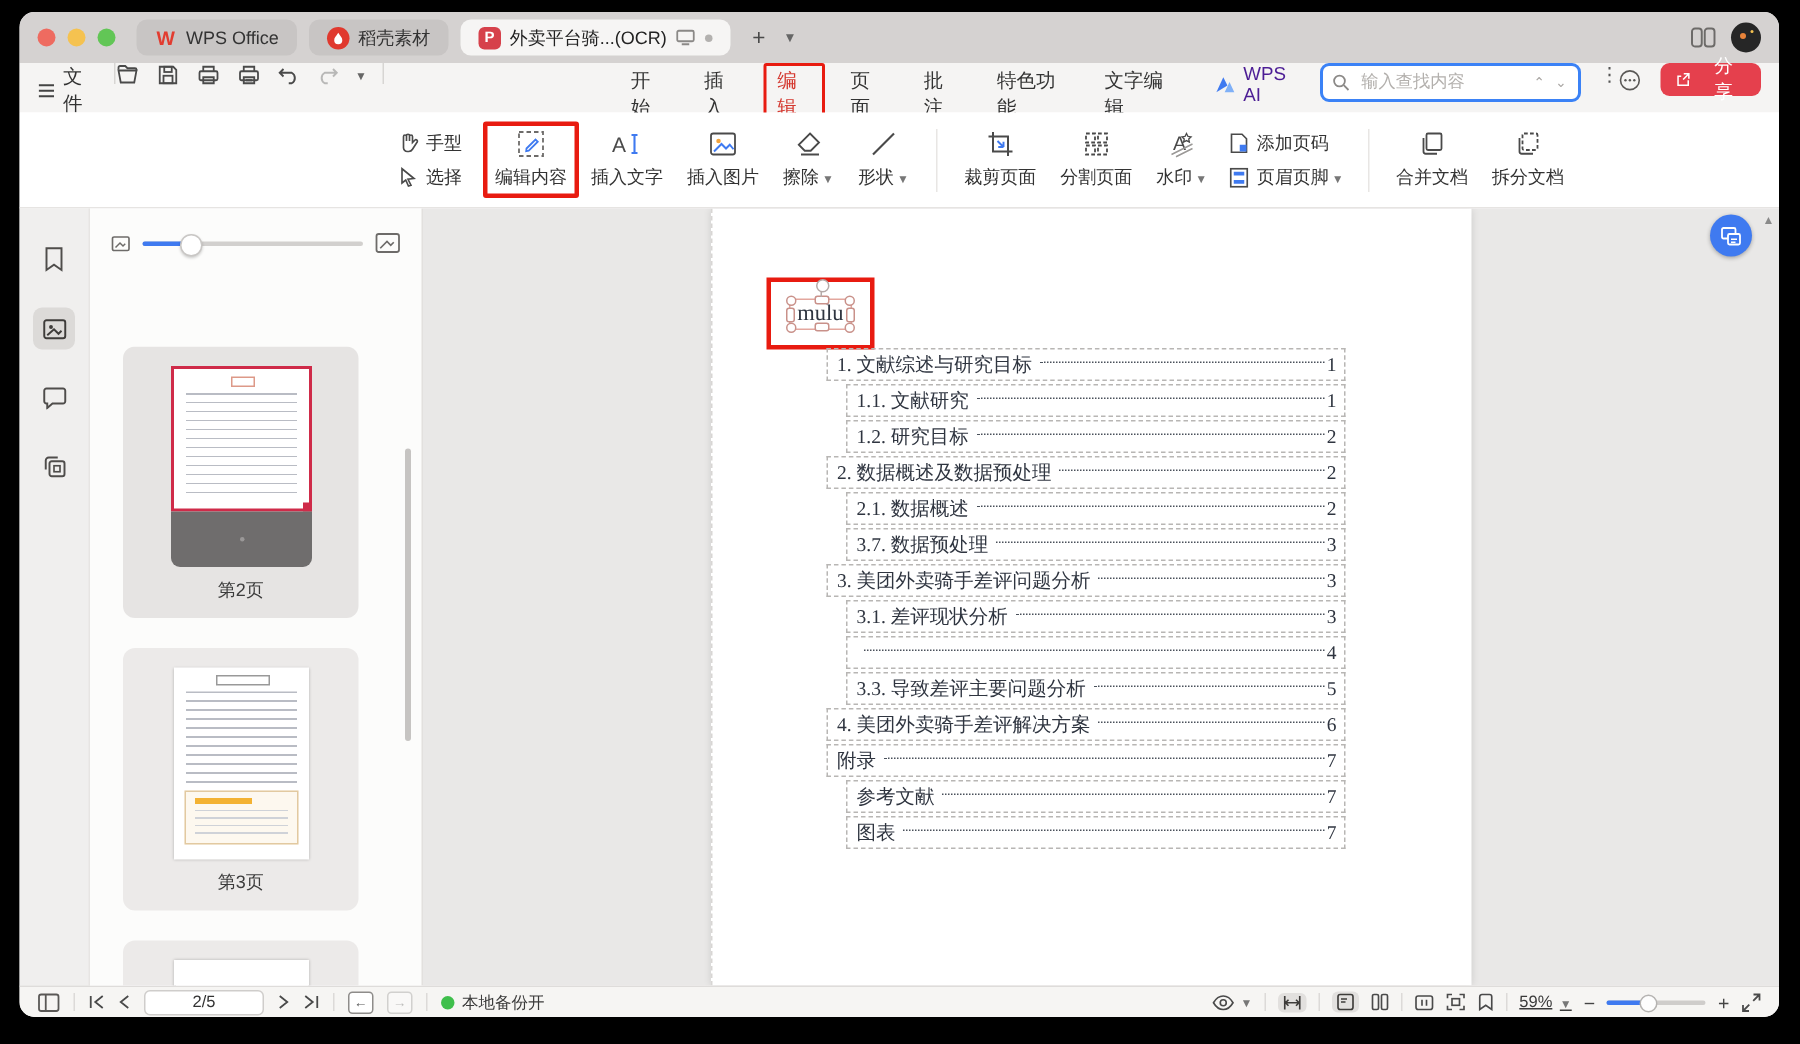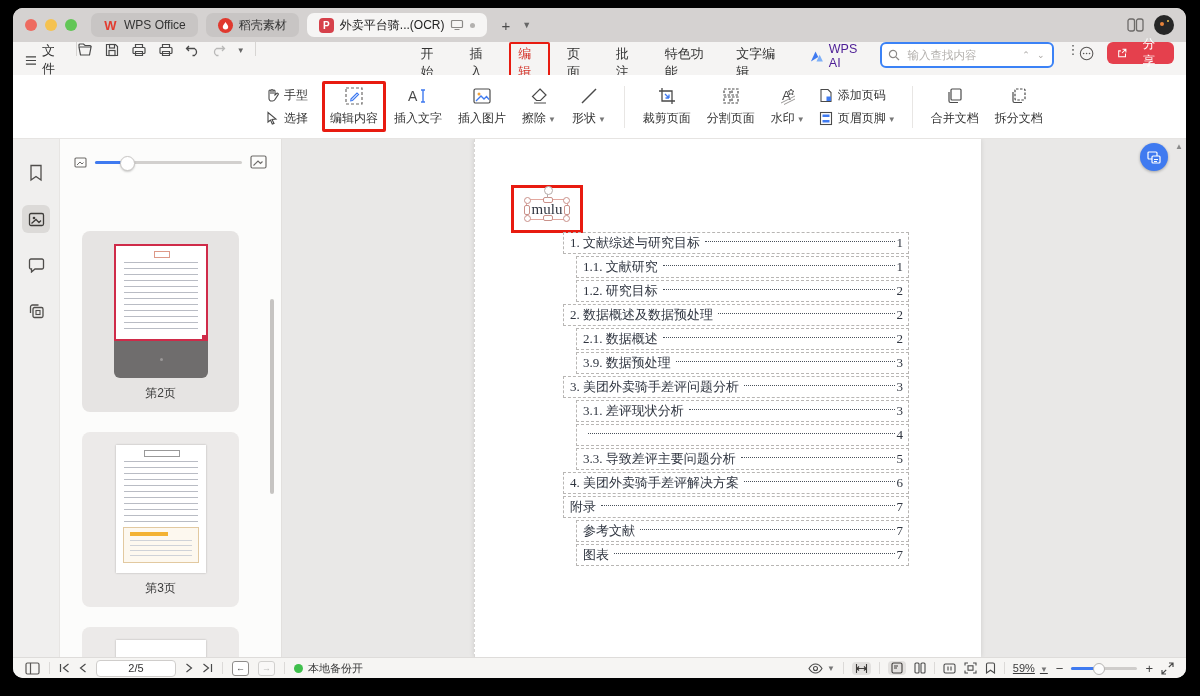--- a/index.html
+++ b/index.html
@@ -463,21 +463,21 @@
             <span class="h h-c h-br"></span>
             <span class="h h-e h-t"></span>
             <span class="h h-e h-b"></span>
             <span class="h h-s h-l"></span>
             <span class="h h-s h-r"></span>
             <span class="h-stem"></span>
             <span class="h-rot"></span>
           </div>
         </div>
 
-        <div class="toc" style="left:88px;text-align:center;">
+        <div class="toc" style="left:76px;text-align:center;">
           <div class="toc-row">
               <span>1. 文献综述与研究目标</span>
               <span class="leader"></span>
               <span>1</span>
             </div>
           <div class="toc-row lvl1">
               <span>1.1.  文献研究</span>
               <span class="leader"></span>
               <span>1</span>
             </div>
@@ -490,21 +490,21 @@
               <span>2. 数据概述及数据预处理</span>
               <span class="leader"></span>
               <span>2</span>
             </div>
           <div class="toc-row lvl1">
               <span>2.1. 数据概述</span>
               <span class="leader"></span>
               <span>2</span>
             </div>
           <div class="toc-row lvl1">
-              <span>3.9. 数据预处理</span>
+              <span>3.7. 数据预处理</span>
               <span class="leader"></span>
               <span>3</span>
             </div>
           <div class="toc-row">
               <span>3. 美团外卖骑手差评问题分析</span>
               <span class="leader"></span>
               <span>3</span>
             </div>
           <div class="toc-row lvl1">
               <span>3.1. 差评现状分析</span>

